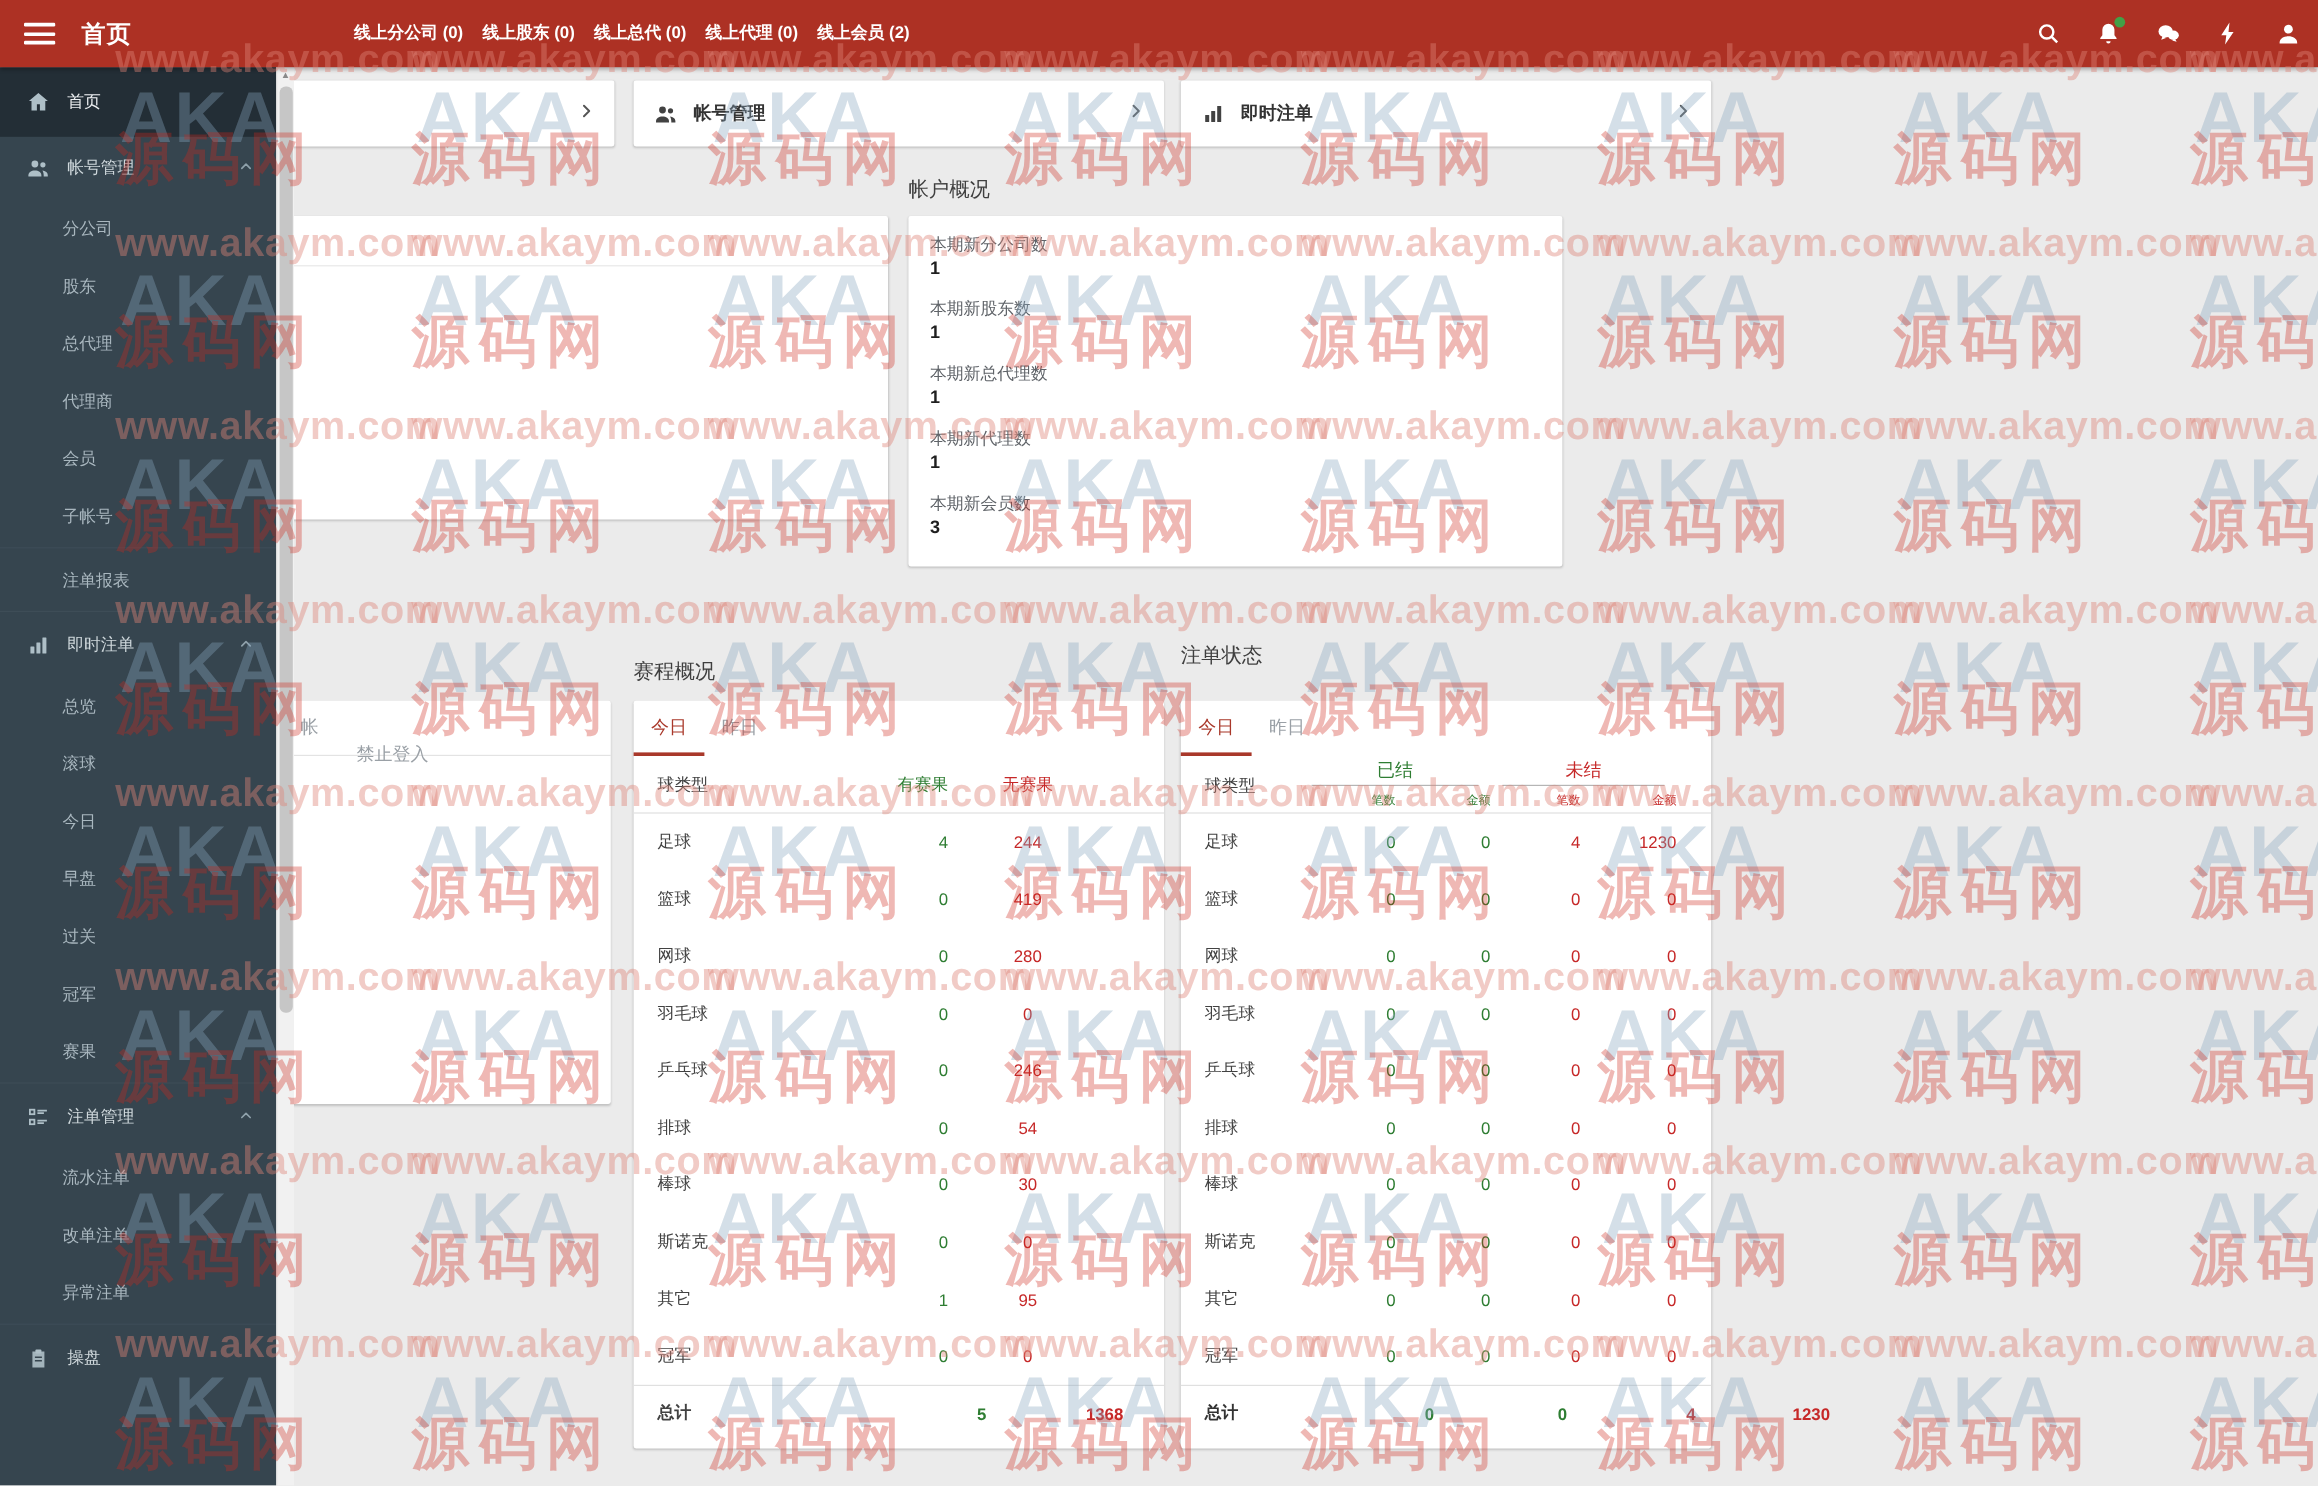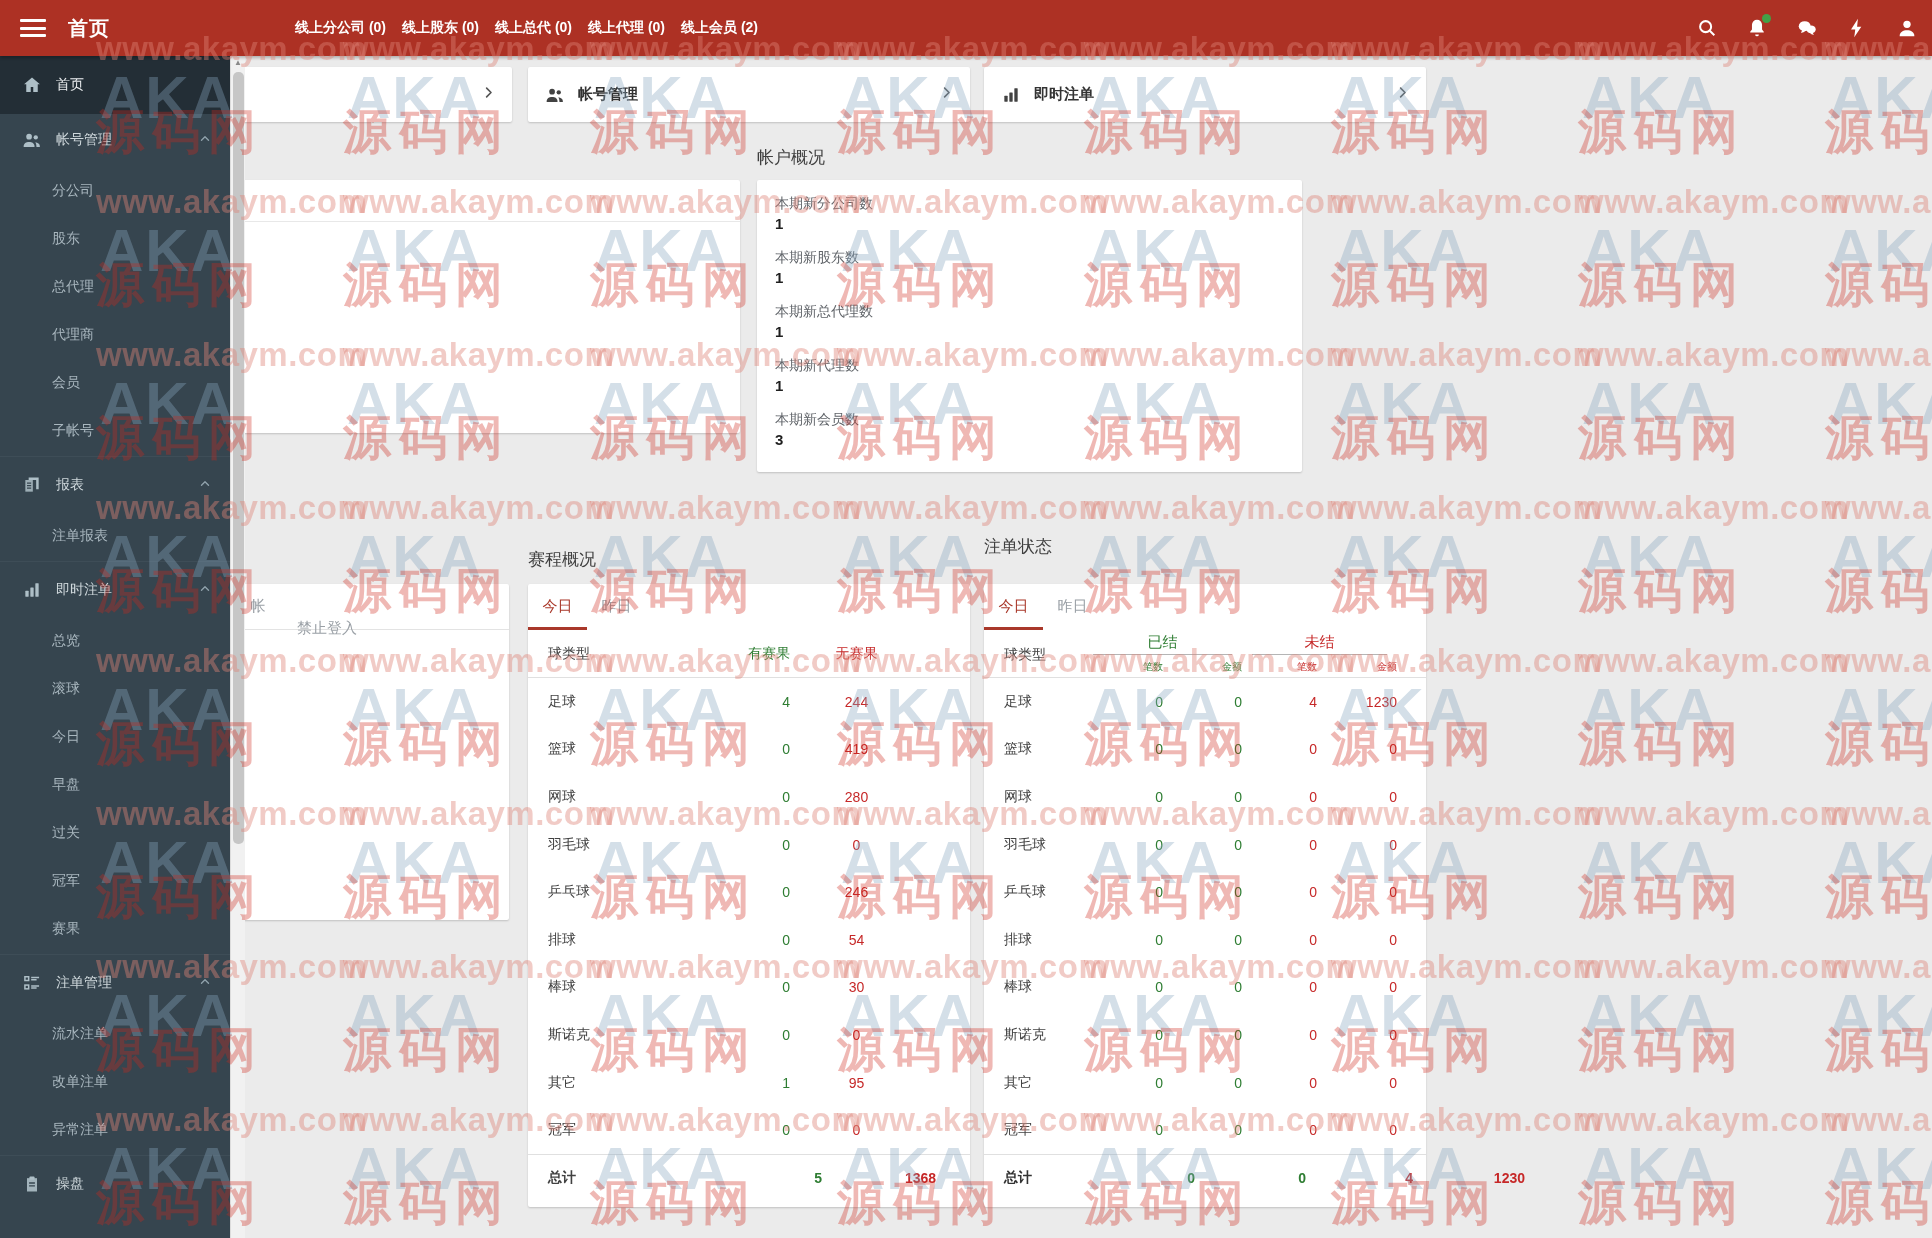--- a/index.html
+++ b/index.html
@@ -164,33 +164,20 @@
           <path d="m6 15 6-6 6 6"></path>
         </svg></span>
     </div>
     <div class="side-sub">分公司</div>
     <div class="side-sub">股东</div>
     <div class="side-sub">总代理</div>
     <div class="side-sub">代理商</div>
     <div class="side-sub">会员</div>
     <div class="side-sub">子帐号</div>
     <div class="side-div"></div>
-    <div class="side-top">
-      <span class="s-icon">
-        <svg viewBox="0 0 24 24" fill="currentColor">
-          <path d="M4 6h9v14H4z" opacity=".85"></path>
-          <path d="M8 3h12v14h-3V6H8z"></path>
-          <path fill="#36454f" d="M6 9h5v1.6H6zm0 3h5v1.6H6zm0 3h5v1.6H6z"></path>
-        </svg>
-      </span>
-      <span>报表</span>
-      <span class="chev"><svg width="14" height="14" viewBox="0 0 24 24" fill="none" stroke="currentColor" stroke-width="2.4" stroke-linecap="round" stroke-linejoin="round">
-          <path d="m6 15 6-6 6 6"></path>
-        </svg></span>
-    </div>
     <div class="side-sub">注单报表</div>
     <div class="side-div"></div>
     <div class="side-top">
       <span class="s-icon">
         <svg viewBox="0 0 24 24" fill="currentColor">
           <rect x="4" y="13" width="4" height="7" rx=".5"></rect>
           <rect x="10" y="9" width="4" height="11" rx=".5"></rect>
           <rect x="16" y="4" width="4" height="16" rx=".5"></rect>
         </svg>
       </span>

